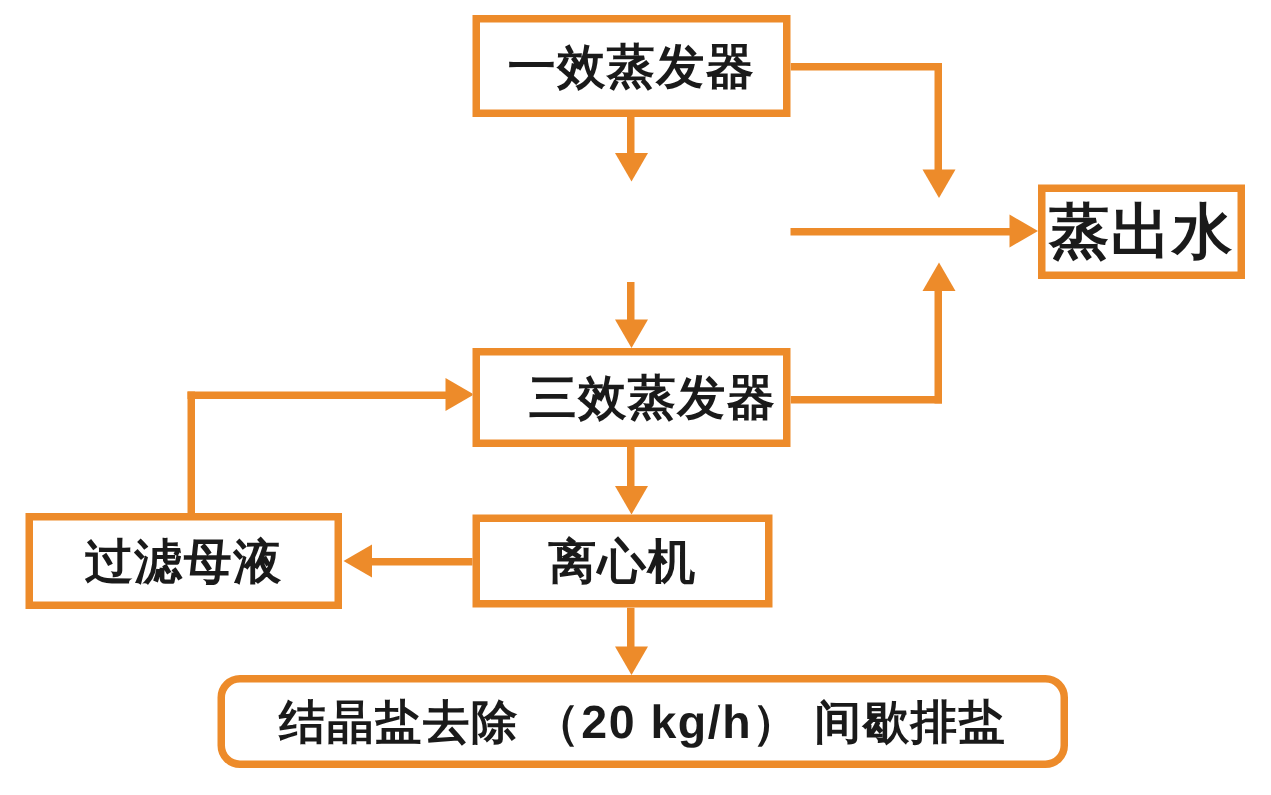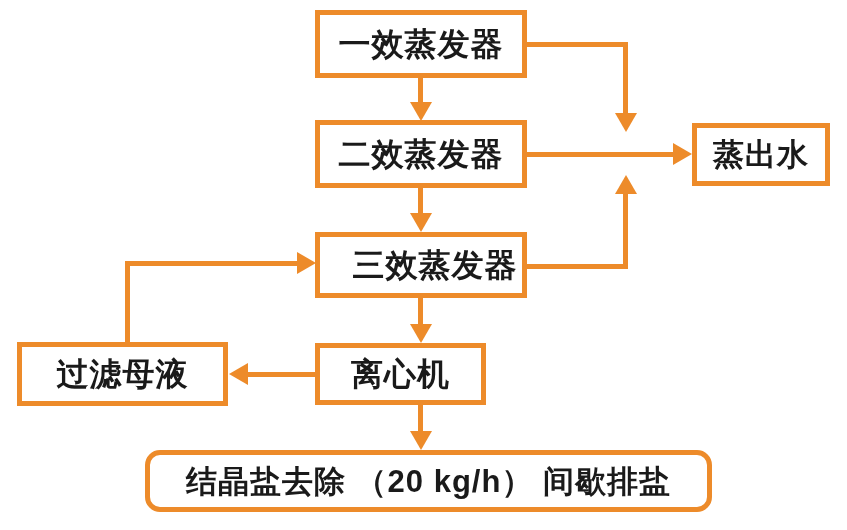--- a/index.html
+++ b/index.html
@@ -31,31 +31,31 @@
     color: #1a1a1a;
     font-weight: 700;
     letter-spacing: 1px;
     white-space: nowrap;
     line-height: 1;
   }
   
   #node-evap1 { left: 315px; top: 10px;  width: 212px; height: 68px; }
   #node-evap2 { left: 315px; top: 120px; width: 212px; height: 68px; }
   #node-evap3 { left: 315px; top: 232px; width: 212px; height: 66px; padding-left: 28px; }
-  #node-centrifuge { left: 315px; top: 343px; width: 171px; height: 62px; }
+  #node-centrifuge { left: 315px; top: 343px; width: 200px; height: 62px; }
   #node-filtrate { left: 17px;  top: 342px; width: 211px; height: 64px; }
   #node-steamwater { left: 692px; top: 123px; width: 138px; height: 63px; }
   #node-saltremoval { left: 145px; top: 450px; width: 567px; height: 62px; border-radius: 15px; }
 
   #node-evap1 .node-label,
   #node-evap2 .node-label,
   #node-evap3 .node-label { font-size: 32px; }
   #node-centrifuge .node-label { font-size: 32px; }
   #node-filtrate .node-label  { font-size: 32px; }
-  #node-steamwater .node-label { font-size: 31px; }
+  #node-steamwater .node-label { font-size: 40px; }
   #node-saltremoval .node-label { font-size: 31px; }
 
   
   .seg {
     position: absolute;
     background: #ED8B2A;
     z-index: 1;
   }
   .seg-h { height: 5px; }
   .seg-v { width: 5px; }
@@ -118,23 +118,20 @@
   <div class="seg seg-v" style="left:623px; top:194px; height:75px;"></div>
   <div class="arrow arrow-up" style="left:615px; top:175px;"></div>
 
   <div class="seg seg-h" style="left:527px; top:152px; width:154px;"></div>
   <div class="arrow arrow-right" style="left:673px; top:143px;"></div>
 
   <div class="node" id="node-evap1">
     <span class="node-label">一效蒸发器</span>
   </div>
 
-  <div class="node" id="node-evap2">
-    <span class="node-label">二效蒸发器</span>
-  </div>
 
   <div class="node" id="node-evap3">
     <span class="node-label">三效蒸发器</span>
   </div>
 
   <div class="node" id="node-centrifuge">
     <span class="node-label">离心机</span>
   </div>
 
   <div class="node" id="node-filtrate">

